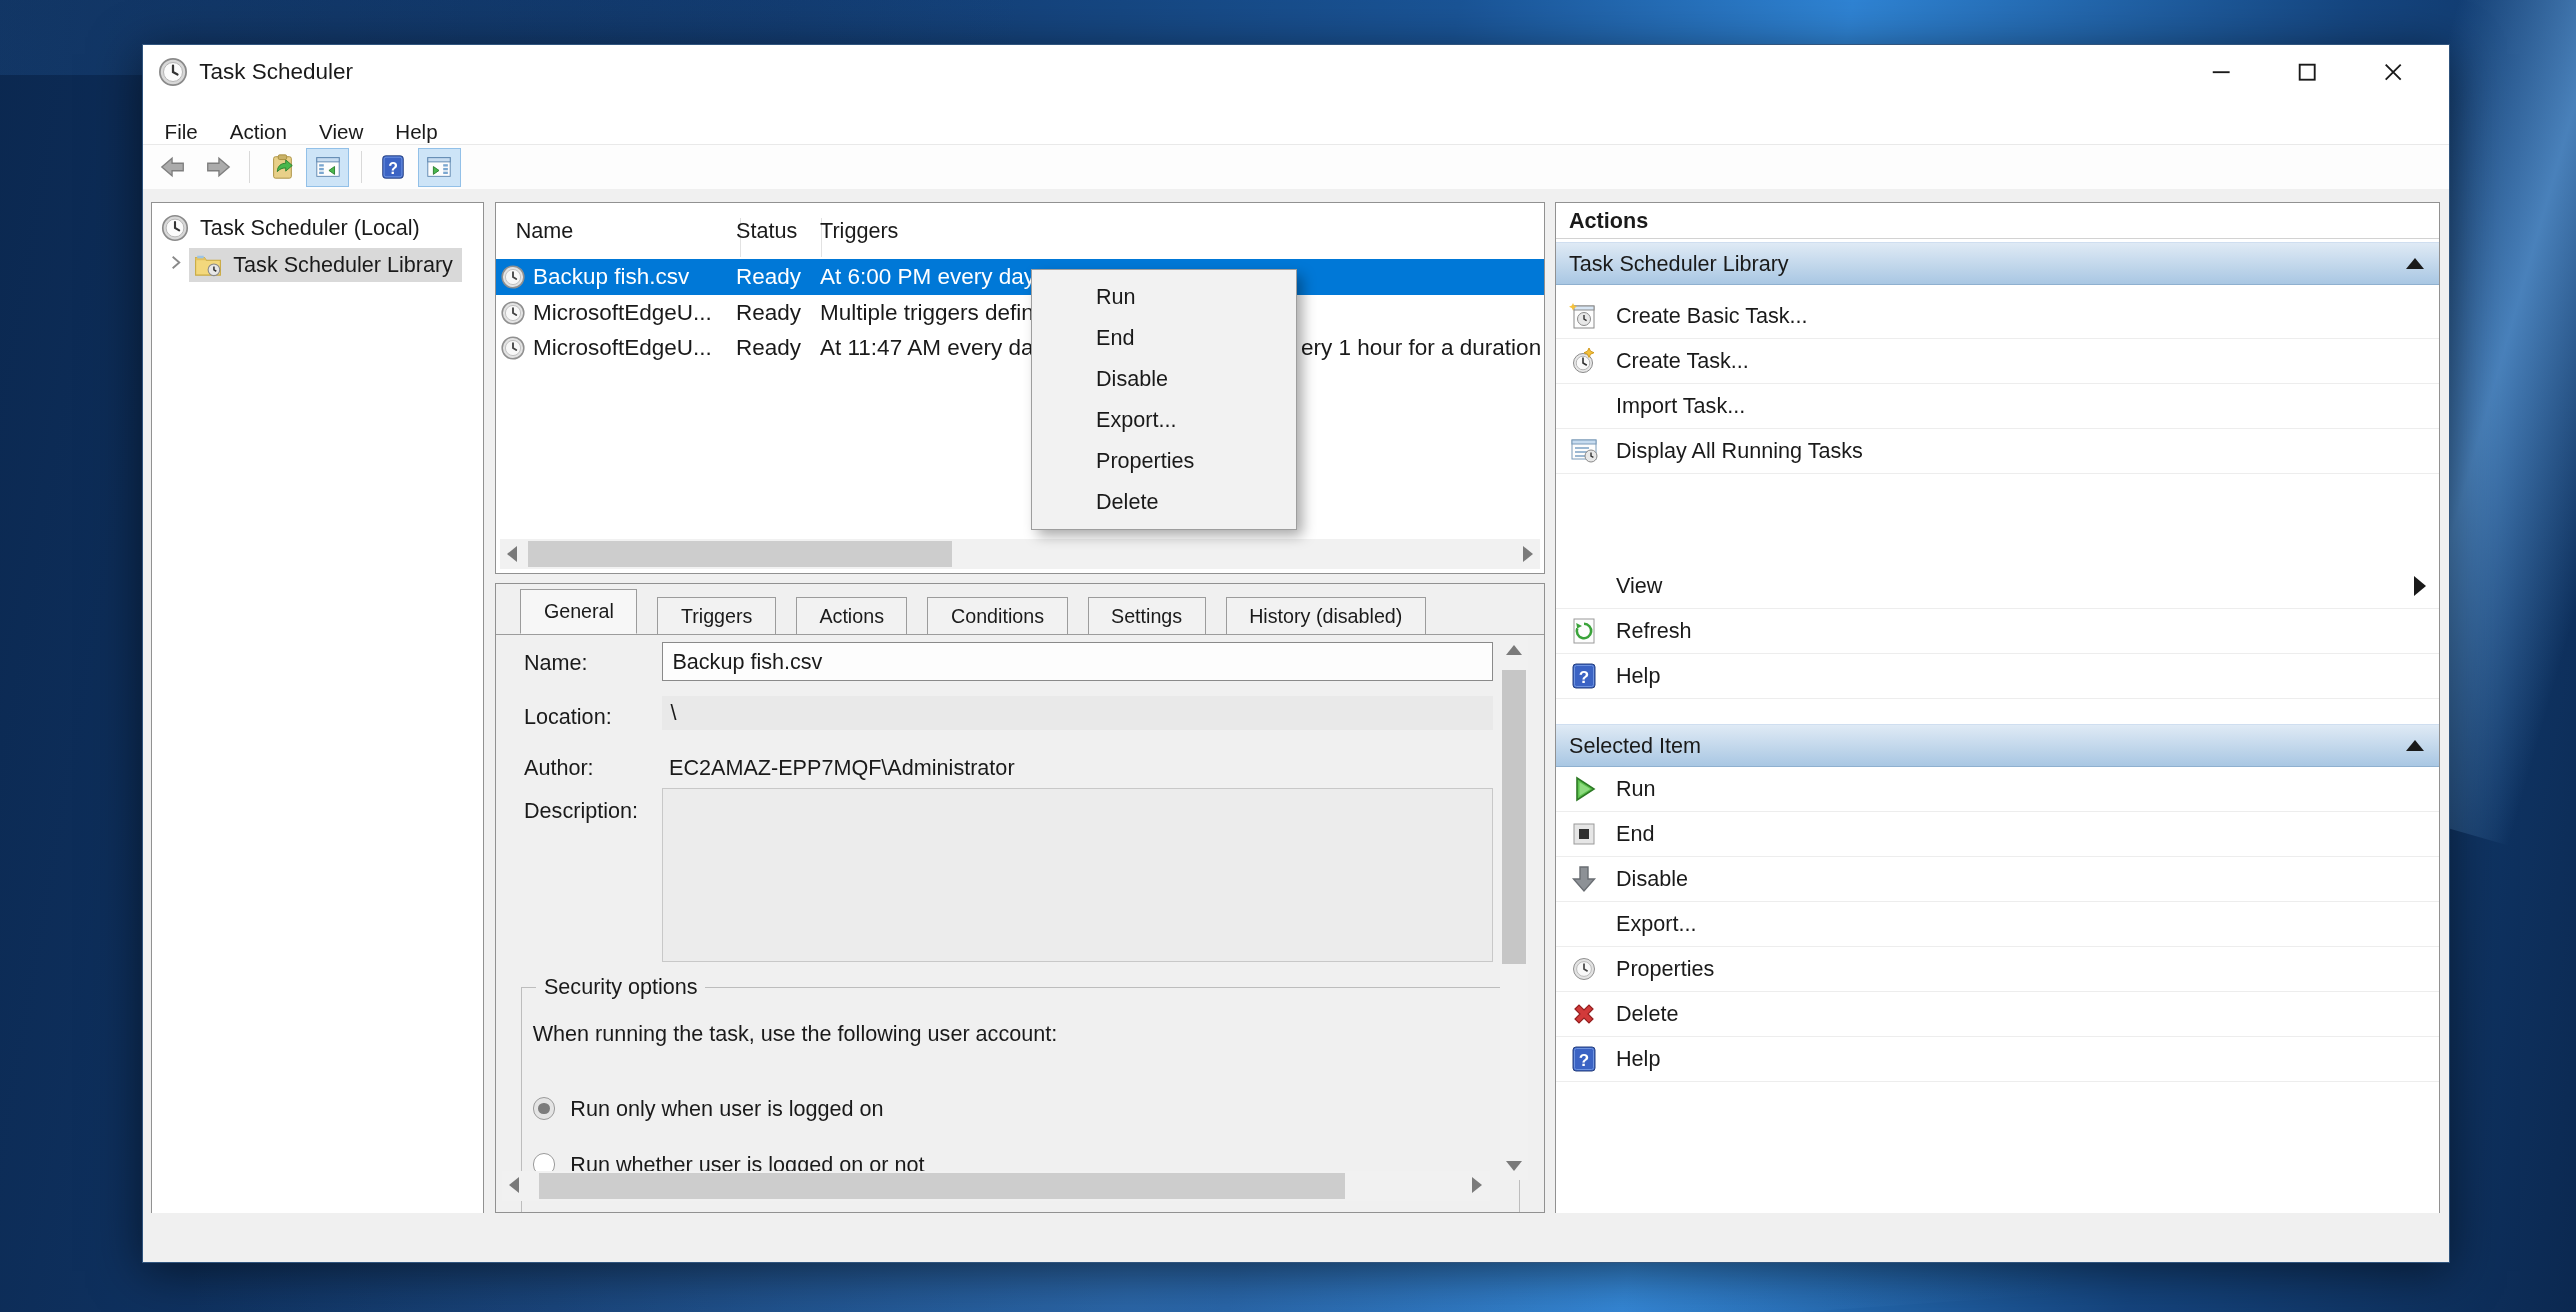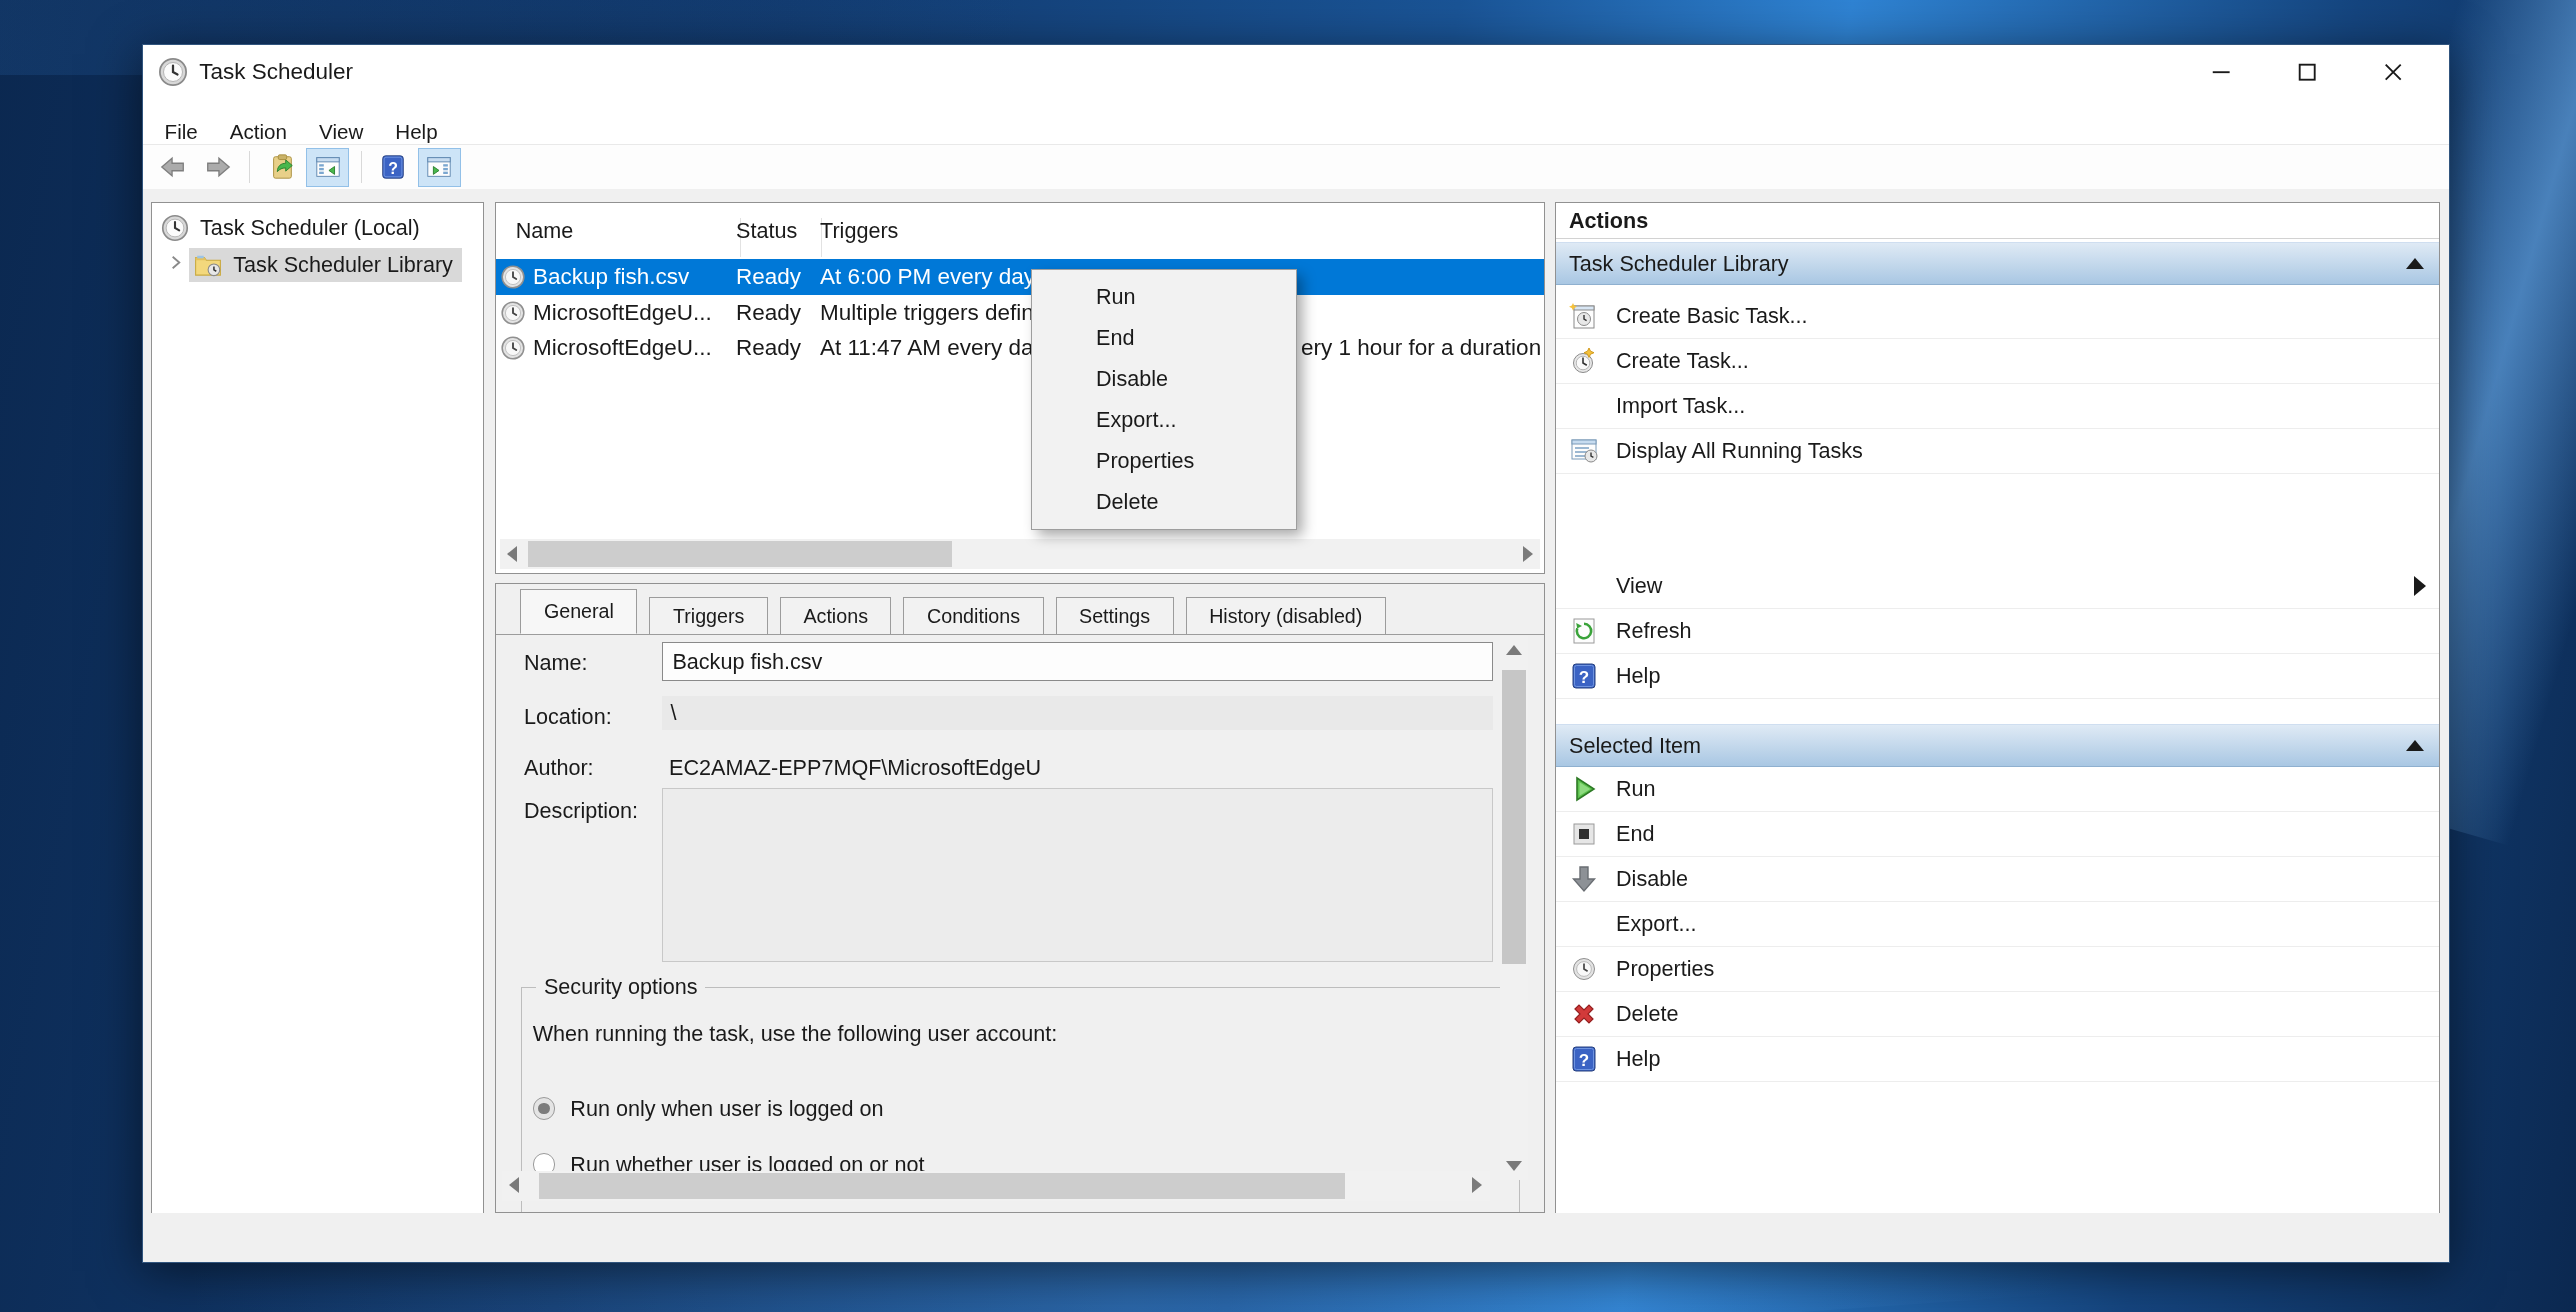--- a/index.html
+++ b/index.html
@@ -72,21 +72,21 @@
   .thumbv{position:absolute;left:1.9px;width:24.4px;background:#c6c6c6}
   .tri{width:0;height:0;position:absolute}
   .tri-l{border-top:8.4px solid transparent;border-bottom:8.4px solid transparent;border-right:10.3px solid #7a7a7a;left:7.5px;top:6.6px}
   .tri-r{border-top:8.4px solid transparent;border-bottom:8.4px solid transparent;border-left:10.3px solid #7a7a7a;right:7.5px;top:6.6px}
   .tri-u{border-left:8.4px solid transparent;border-right:8.4px solid transparent;border-bottom:10.3px solid #7a7a7a;left:5.6px;top:9.4px}
   .tri-d{border-left:8.4px solid transparent;border-right:8.4px solid transparent;border-top:10.3px solid #7a7a7a;left:5.6px;bottom:9.4px}
 
   
   .details{left:352px;top:394px;width:1048px;height:628px;background:#f0f0f0;overflow:hidden}
   .tabs{position:absolute;left:0;top:5.6px;width:100%;height:45px;display:flex;align-items:flex-end;padding-left:24.4px;border-bottom:0.9px solid #9c9c9c;box-sizing:border-box;font-size:19.7px}
-  .tab{height:36px;line-height:36px;padding:0 22.5px;background:#f2f2f2;border:0.9px solid #9c9c9c;border-bottom:none;margin-right:12px}
+  .tab{height:36px;line-height:36px;padding:0 22.5px;background:#f2f2f2;border:0.9px solid #9c9c9c;border-bottom:none;margin-right:20px}
   .tab.active{height:43px;line-height:43px;background:#f7f7f7;margin-bottom:-0.9px;border-bottom:0.9px solid #f7f7f7}
   .flabel{position:absolute;left:28px;font-size:21.6px}
   .fvalue{position:absolute;font-size:21.6px}
   .nameinput{position:absolute;left:166px;top:58px;width:831px;height:39px;background:#fdfdfd;border:0.9px solid #8a8a8a;
     font-size:21.6px;display:flex;align-items:center;padding-left:9.4px;box-sizing:border-box}
   .locbar{position:absolute;left:166px;top:112px;width:831px;height:34px;background:#e9e9e9;display:flex;align-items:center;padding-left:8.4px;box-sizing:border-box;font-size:21.6px}
   .descbox{position:absolute;left:166px;top:204px;width:831px;height:174px;background:#ececec;border:0.9px solid #c8c8c8;box-sizing:border-box}
   .secfs{position:absolute;left:22.5px;top:390px;width:975px;height:244px;border:0.9px solid #bdbdbd;background:transparent}
   .secfs legend{font-size:21.6px;padding:0 7.5px;margin-left:3.7px}
   .secrow{position:absolute;left:11.2px;font-size:21.6px}
@@ -325,21 +325,21 @@
         <div class="nameinput">
             <span>Backup fish.csv</span>
           </div>
 
         <span class="flabel" style="top:120px">Location:</span>
         <div class="locbar">
             <span>\</span>
           </div>
 
         <span class="flabel" style="top:171px">Author:</span>
-        <span class="fvalue" style="left:173px;top:171px">EC2AMAZ-EPP7MQF\MicrosoftEdgeU</span>
+        <span class="fvalue" style="left:173px;top:171px">EC2AMAZ-EPP7MQF\Administrator</span>
 
         <span class="flabel" style="top:214px">Description:</span>
         <div class="descbox"></div>
 
         <fieldset class="secfs">
           <legend>Security options</legend>
           <span class="secrow" style="top:20.6px">When running the task, use the following user account:</span>
           <div class="secrow" style="top:96px">
             <span class="radio sel"></span><span>Run only when user is logged on</span>
           </div>

